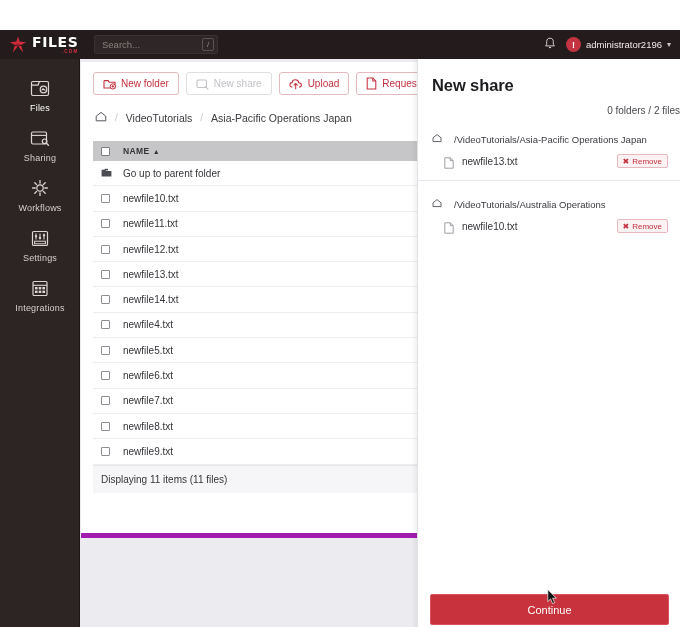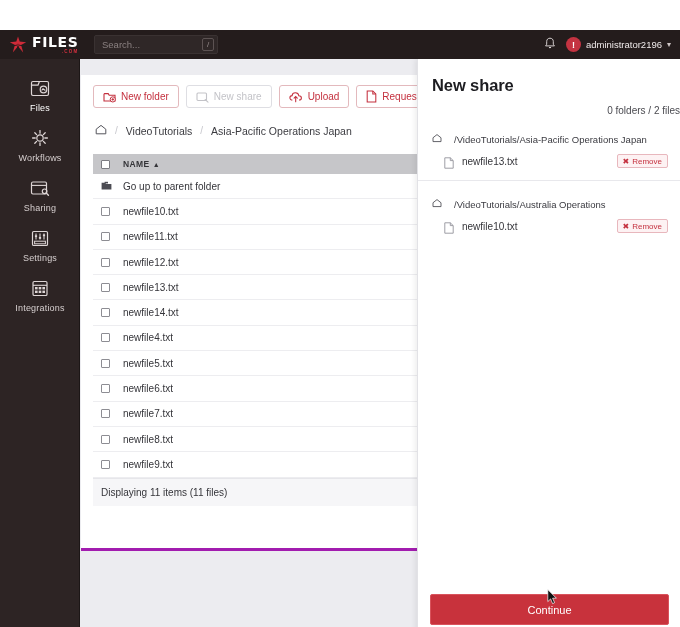--- a/index.html
+++ b/index.html
@@ -65,22 +65,22 @@
   .side-icon { width:24px; height:22px; display:flex; align-items:center; justify-content:center; }
   .side-label { color:#d6cfcf; font-size:9px; letter-spacing:0.2px; }
   .side-item.active .side-label { color:#ffffff; }
 
   
   .main {
     position:absolute; top:29px; left:81px; width:599px; height:598px;
     background:#ececf0;
   }
   .content-card {
-    position:absolute; top:16px; left:0; width:515px; height:476px;
-    background:#ffffff; border-bottom:3px solid #a21caf;
+    position:absolute; top:3px; left:0; width:515px; height:476px;
+    background:#ffffff; border-bottom:5px solid #a21caf;
   }
 
   
   .toolbar { display:flex; align-items:center; padding:10px 0 0 12px; gap:7px; }
   .tb-btn {
     height:23px; border:1px solid #e3b9bd; border-radius:3px; background:#fff;
     color:#c4303e; font-size:10px; display:flex; align-items:center; gap:5px;
     padding:0 9px; cursor:pointer; white-space:nowrap;
   }
   .tb-btn.disabled { color:#c3c3c8; border-color:#dedee3; cursor:default; }
@@ -217,51 +217,51 @@
     <div class="side-item active">
       <span class="side-icon">
         <svg width="22" height="19" viewBox="0 0 22 19">
           <rect x="2.5" y="2.5" width="17" height="14" rx="1.4" fill="none" stroke="#ded6d6" stroke-width="1.2"></rect>
           <path d="M2.5 6.2 L9 6.2 L10.4 2.5" fill="none" stroke="#ded6d6" stroke-width="1.2"></path>
           <circle cx="14.5" cy="10.5" r="3.3" fill="none" stroke="#ded6d6" stroke-width="1.2"></circle>
           <path d="M12.6 11.5 L14 9.8 L16.4 11.5" fill="none" stroke="#ded6d6" stroke-width="1.1"></path>
         </svg>
       </span>
       <span class="side-label">Files</span>
+    </div>
+
+    <div class="side-item">
+      <span class="side-icon">
+        <svg width="22" height="19" viewBox="0 0 22 19">
+          <rect x="2.5" y="3" width="15" height="12" rx="1.4" fill="none" stroke="#ded6d6" stroke-width="1.2"></rect>
+          <path d="M2.5 6.4 L17.5 6.4" stroke="#ded6d6" stroke-width="1.1"></path>
+          <circle cx="15.6" cy="12.3" r="2.3" fill="none" stroke="#ded6d6" stroke-width="1.2"></circle>
+          <path d="M17.2 13.9 L19.4 16.3" stroke="#ded6d6" stroke-width="1.4" stroke-linecap="round"></path>
+        </svg>
+      </span>
+      <span class="side-label">Sharing</span>
     </div>
 
     <div class="side-item">
       <span class="side-icon">
         <svg width="22" height="20" viewBox="0 0 22 20">
           <circle cx="11" cy="10" r="3.2" fill="none" stroke="#ded6d6" stroke-width="1.2"></circle>
           <g stroke="#ded6d6" stroke-width="1.3" stroke-linecap="round">
             <path d="M11 2.6 L11 5.2"></path>
               <path d="M11 14.8 L11 17.4"></path>
             <path d="M3.6 10 L6.2 10"></path>
               <path d="M15.8 10 L18.4 10"></path>
             <path d="M5.8 4.8 L7.6 6.6"></path>
               <path d="M14.4 13.4 L16.2 15.2"></path>
             <path d="M16.2 4.8 L14.4 6.6"></path>
               <path d="M7.6 13.4 L5.8 15.2"></path>
           </g>
         </svg>
       </span>
       <span class="side-label">Workflows</span>
-    </div>
-
-    <div class="side-item">
-      <span class="side-icon">
-        <svg width="22" height="19" viewBox="0 0 22 19">
-          <rect x="2.5" y="3" width="15" height="12" rx="1.4" fill="none" stroke="#ded6d6" stroke-width="1.2"></rect>
-          <path d="M2.5 6.4 L17.5 6.4" stroke="#ded6d6" stroke-width="1.1"></path>
-          <circle cx="15.6" cy="12.3" r="2.3" fill="none" stroke="#ded6d6" stroke-width="1.2"></circle>
-          <path d="M17.2 13.9 L19.4 16.3" stroke="#ded6d6" stroke-width="1.4" stroke-linecap="round"></path>
-        </svg>
-      </span>
-      <span class="side-label">Sharing</span>
     </div>
 
     <div class="side-item">
       <span class="side-icon">
         <svg width="22" height="19" viewBox="0 0 22 19">
           <rect x="3.5" y="2.5" width="15" height="14" rx="1.3" fill="none" stroke="#ded6d6" stroke-width="1.2"></rect>
           <g stroke="#ded6d6" stroke-width="1.1">
             <path d="M7 4.6 L7 10.4"></path>
               <path d="M11 4.6 L11 10.4"></path>
               <path d="M15 4.6 L15 10.4"></path>

